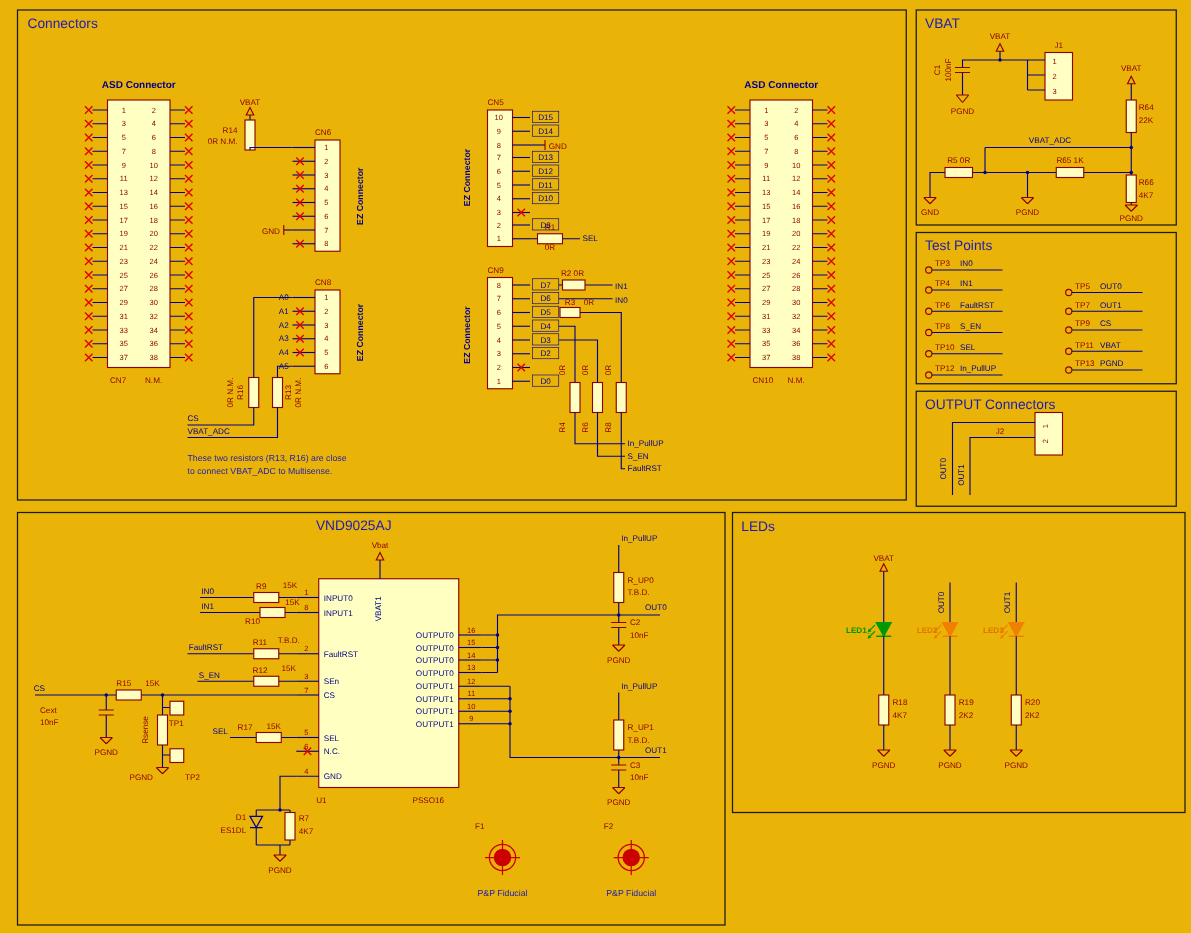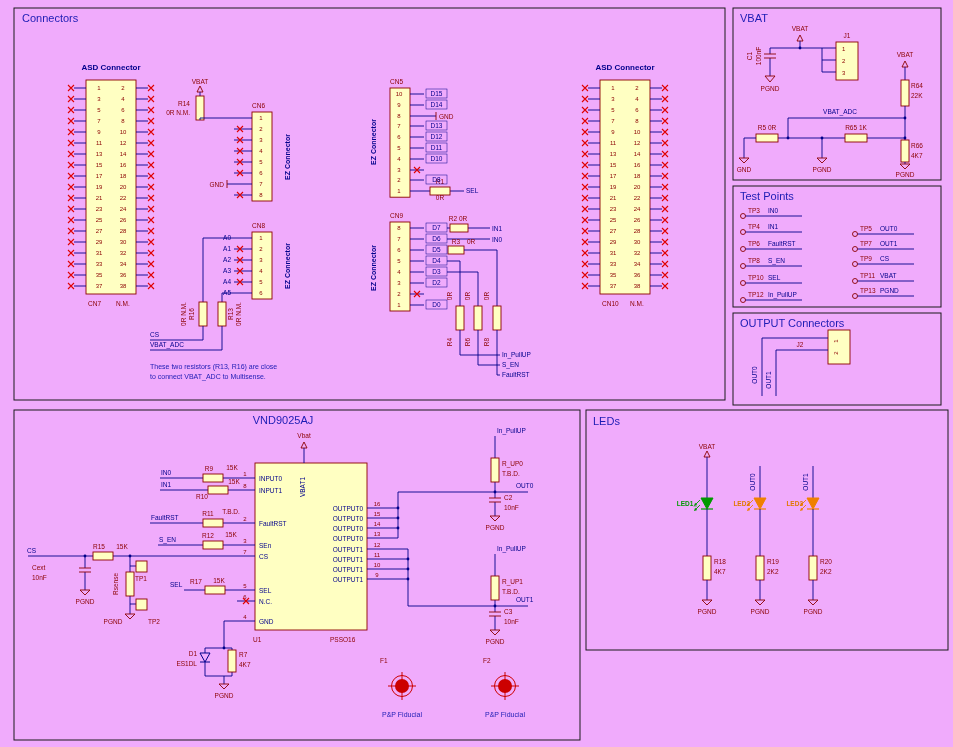--- a/index.html
+++ b/index.html
@@ -1,16 +1,16 @@
 <!DOCTYPE html>
 <html><head>
 <meta charset="utf-8">
 <style>
   html,body{margin:0;padding:0;background:#ffffff;}
-  #stage{position:relative;width:953px;height:747px;background:#f0abfc;overflow:hidden;}
+  #stage{position:relative;width:953px;height:747px;background:#eab308;overflow:hidden;}
   svg{position:absolute;top:0;left:0;}
   svg text{font-family:"Liberation Sans",sans-serif;}
   .frame{fill:none;stroke:#1a1a1a;stroke-width:1;}
   .t-title{font-size:11px;fill:#1c1cb4;}
   .t-head{font-size:8px;fill:#00008b;font-weight:bold;}
   .t-vert{font-size:7px;fill:#00008b;font-weight:bold;}
   .t-ref{font-size:6.5px;fill:#8b0000;}
   .t-net{font-size:6.5px;fill:#00008b;}
   .t-pin{font-size:6px;fill:#8b0000;}
   .t-note{font-size:7px;fill:#1c1cb4;}

